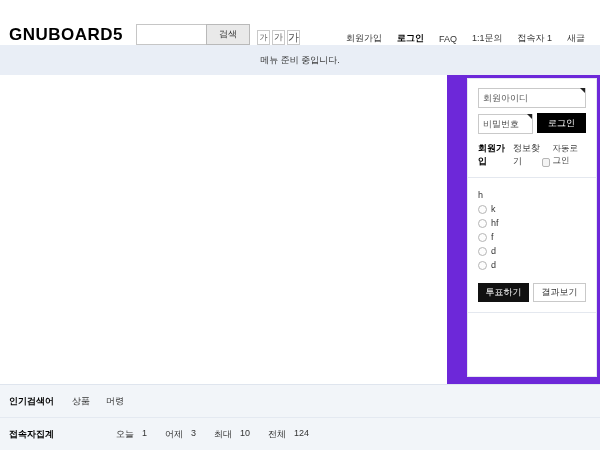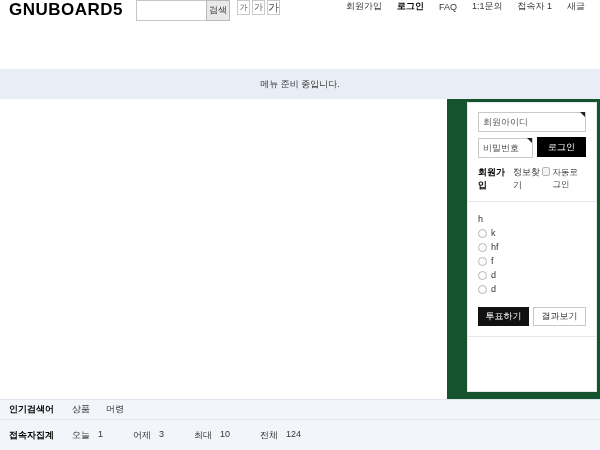--- a/index.html
+++ b/index.html
@@ -4,80 +4,80 @@
 <style>
   * { margin:0; padding:0; box-sizing:border-box; }
   html,body { width:600px; height:450px; }
   body {
     font-family: "Liberation Sans", "DejaVu Sans", sans-serif;
     background:#fff; color:#333; overflow:hidden;
   }
   .page { width:600px; height:450px; display:flex; flex-direction:column; background:#fff; }
 
   
-  .header { height:45px; display:flex; align-items:flex-start; padding:0 9px; background:#fff; }
+  .header { height:45px; display:flex; align-items:flex-end; padding:0 9px; background:#fff; }
   .logo { font-size:17px; font-weight:bold; color:#000; letter-spacing:0.5px; }
   .search-group { display:flex; margin-left:13px; }
   .search-input { width:70px; height:21px; border:1px solid #c6c6c6; border-right:none; font-size:9px; padding:0 4px; outline:none; }
-  .search-btn { width:24px; height:21px; background:#e9e9e9; border:1px solid #b9b9b9; font-size:9px; color:#333; line-height:19px; text-align:center; }
+  .search-btn { width:44px; height:21px; background:#e9e9e9; border:1px solid #b9b9b9; font-size:9px; color:#333; line-height:19px; text-align:center; }
   .font-btns { display:flex; margin-left:7px; gap:2px; align-items:center; }
   .font-btn { width:13px; height:15px; background:#fff; border:1px solid #c9c9c9; color:#555; display:flex; align-items:center; justify-content:center; }
   .font-btn.f1 { font-size:8px; }
   .font-btn.f2 { font-size:9px; }
   .font-btn.f3 { font-size:11px; }
   .top-nav { margin-left:auto; display:flex; align-items:center; gap:15px; padding-right:6px; }
   .top-nav a { font-size:9px; color:#333; text-decoration:none; white-space:nowrap; }
   .top-nav a.bold { font-weight:bold; color:#000; }
 
   
-  .notice { height:30px; background:#e9eef6; display:flex; align-items:center; justify-content:center; font-size:9px; color:#333;margin-top:24px; }
+  .notice { height:30px; background:#e9eef6; display:flex; align-items:center; justify-content:center; font-size:9px; color:#333; }
 
   
-  .main { flex:1; display:flex; background:#14532d; overflow:hidden;gap:20px; }
+  .main { flex:1; display:flex; background:#6d28d9; overflow:hidden;gap:20px; }
   .content { flex:1; background:#fff; }
   .sidebar {
     width:130px; margin:3px 3px 7px 0; border:1px solid #e4e8ef;
     display:flex; flex-direction:column; background:#fff;
   }
   .sb-login { padding:8px 10px 9px; }
   .input-wrap { position:relative; }
   .sb-input { width:100%; height:20px; border:1px solid #c9c9c9; font-size:9px; padding:0 4px; outline:none; color:#333; background:#fff; }
   .sb-input::placeholder { color:#555; }
   .req-corner { position:absolute; top:1px; right:1px; width:0; height:0; border-top:5px solid #222; border-left:5px solid transparent; }
   .pw-row { display:flex; gap:4px; margin-top:5px; }
   .pw-row .input-wrap { flex:1; }
   .login-btn { width:49px; height:20px; background:#000; color:#fff; border:none; font-size:9px; }
   .login-links { display:flex; align-items:center; margin-top:8px; font-size:9px; }
   .login-links a { color:#333; text-decoration:none; }
   .login-links a.bold { font-weight:bold; color:#000; }
   .lnk-gap { margin-left:6px; }
-  .auto-login { margin-left:auto; display:flex; align-items:flex-start; gap:3px; }
+  .auto-login { margin-left:auto; display:flex; align-items:flex-end; gap:3px; }
   .checkbox { width:9px; height:9px; border:1px solid #b5b5b5; border-radius:2px; background:#f4f4f4; }
   .auto-login span.lbl { font-size:8.5px; color:#444; }
 
   .sb-poll { border-top:1px solid #e4e8ef; padding:8px 10px 10px; }
   .poll-title { font-size:10px; font-weight:bold; color:#000; }
   .poll-question { font-size:9px; margin-top:4px; color:#333; }
   .poll-options { list-style:none; margin-top:3px; }
   .poll-options li { display:flex; align-items:center; gap:4px; margin-top:4px; }
   .radio { width:9px; height:9px; border:1px solid #b5b5b5; border-radius:50%; background:#fdfdfd; flex:0 0 auto; }
   .opt-label { font-size:9px; color:#333; }
   .poll-btns { display:flex; gap:4px; margin-top:13px;border-radius:8px; }
   .vote-btn { flex:1; height:19px; background:#111; color:#fff; border:none; font-size:9px; }
   .result-btn { flex:1; height:19px; background:#fff; color:#333; border:1px solid #c9c9c9; font-size:9px; }
   .sb-empty { flex:1; border-top:1px solid #e4e8ef; background:#fff; }
 
   
-  .footer-row { background:#f2f5f9; display:flex; align-items:center; padding:8px 9px; }
+  .footer-row { background:#f2f5f9; display:flex; align-items:center; padding:16px 9px; }
   .footer-row.r1 { height:20px; border-top:1px solid #dfe5ee; }
   .footer-row.r2 { height:31px; border-top:1px solid #e4e9f1; }
   .f-label { font-size:9px; font-weight:bold; color:#000; width:63px; flex:0 0 auto; }
   .keywords { display:flex; gap:16px; }
   .keywords a { font-size:9px; color:#333; text-decoration:none; }
-  .stats { display:flex; gap:30px; }
+  .stats { display:flex; gap:18px;margin-left:44px; }
   .stat { display:flex; gap:8px; font-size:9px; color:#333; }
   .stat .v { color:#333; }
 </style>
 </head>
 <body>
 
 <div class="page">
 
   <div class="header">
     <div class="logo">GNUBOARD5</div>

